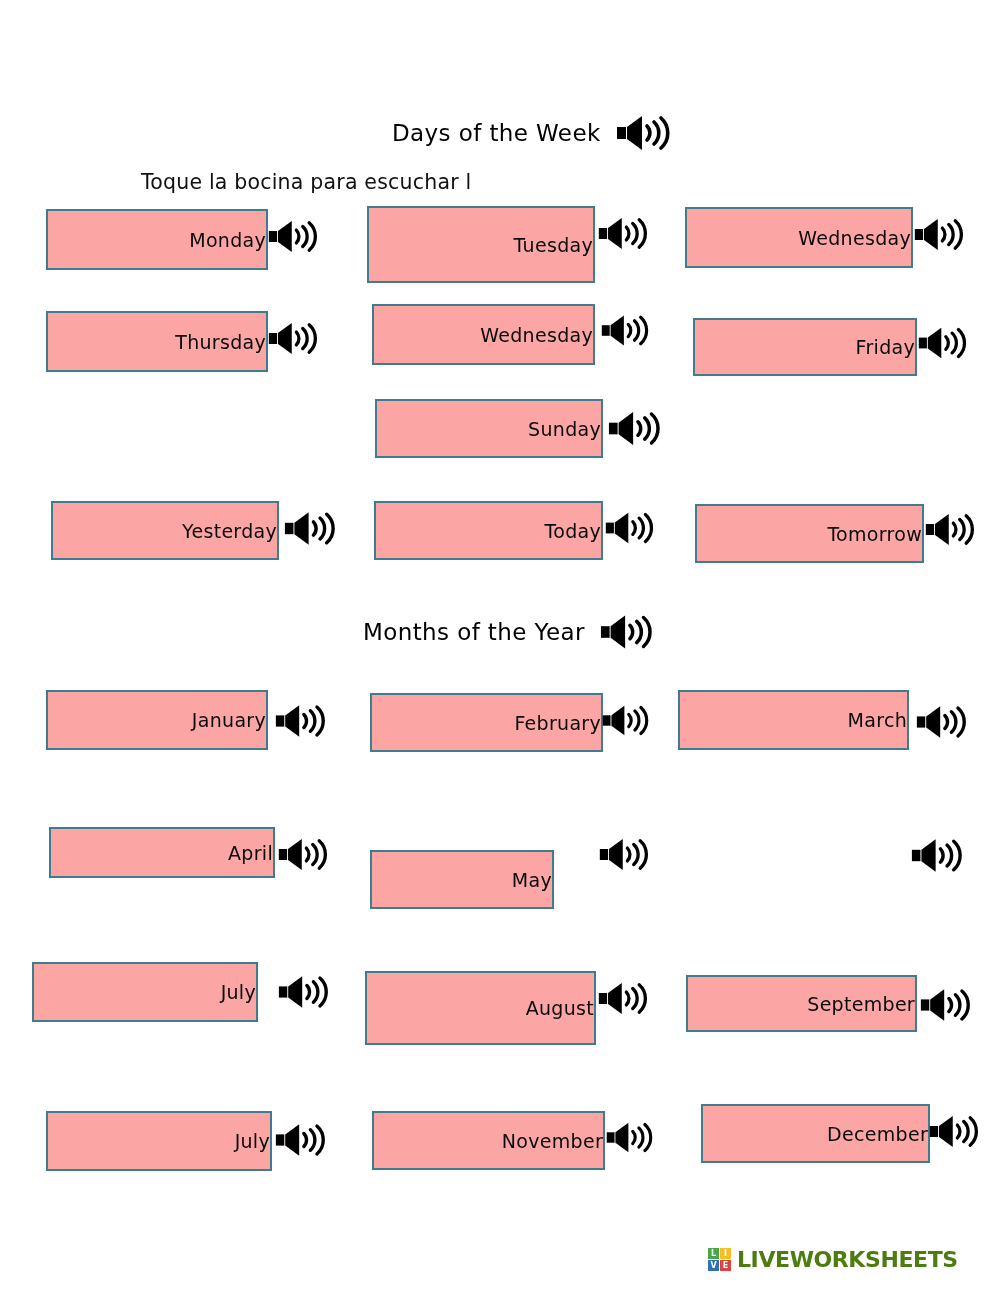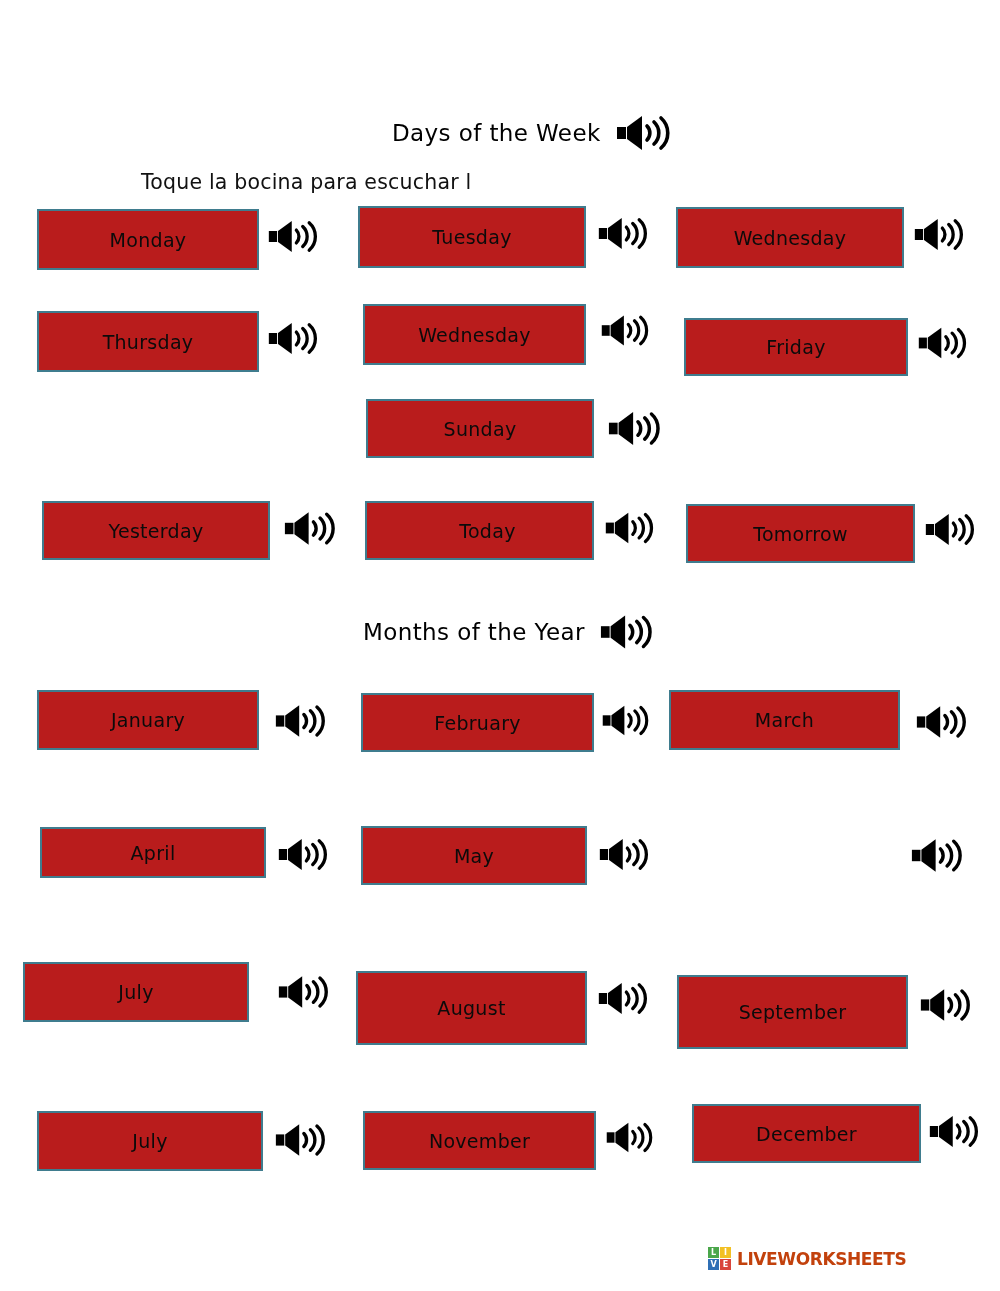--- a/index.html
+++ b/index.html
@@ -36,25 +36,26 @@
     font-family: "DejaVu Sans", sans-serif;
     font-size: 20.5px;
     letter-spacing: 0.2px;
     color: #111111;
     white-space: nowrap;
   }
 
   
   .chip {
     position: absolute;
-    background: #b91c1c;
+    background: #fca5a5;
     border: 2px solid #3f7c8e;
     display: flex;
     align-items: center;
-    justify-content: center;
+    justify-content: flex-end;
+    margin-left: 9px;
   }
   .chip .chip-label {
     font-family: "DejaVu Sans", sans-serif;
     font-size: 19px;
     color: #0b0b0b;
     letter-spacing: 0.3px;
     white-space: nowrap;
   }
 
   
@@ -83,23 +84,23 @@
     font-weight: bold;
     color: #ffffff;
     line-height: 1;
   }
   .t-l { background: #4aa64a; }
   .t-i { background: #f2c024; }
   .t-v { background: #2f6fb5; }
   .t-e { background: #d9453c; }
   #lw-word {
     font-family: "DejaVu Sans", sans-serif;
-    font-size: 17px;
+    font-size: 22px;
     font-weight: bold;
-    color: #c2410c;
+    color: #4d7c0f;
     letter-spacing: -0.4px;
   }
 </style>
 </head>
 <body>
 
 <div id="sheet">
 
   <div class="section-head" style="left:392px; top:113px;">
     <span class="head-text">Days of the Week</span>
@@ -122,21 +123,21 @@
   <span class="spk" style="left:267px; top:213px; width:55px; height:47px;">
     <svg viewBox="0 0 60 40">
         <rect x="2" y="14" width="9" height="12" fill="#000"></rect>
         <polygon points="12,14 27,3 27,37 12,26" fill="#000"></polygon>
         <path d="M32 13 A10 10 0 0 1 32 27" stroke="#000" stroke-width="3.6" fill="none" stroke-linecap="round"></path>
         <path d="M39 9 A15 15 0 0 1 39 31" stroke="#000" stroke-width="3.6" fill="none" stroke-linecap="round"></path>
         <path d="M46 5 A20 20 0 0 1 46 35" stroke="#000" stroke-width="3.6" fill="none" stroke-linecap="round"></path>
       </svg>
   </span>
 
-  <div class="chip" style="left:358px; top:206px; width:228px; height:62px;">
+  <div class="chip" style="left:358px; top:206px; width:228px; height:77px;">
     <span class="chip-label">Tuesday</span>
   </div>
   <span class="spk" style="left:597px; top:210px; width:55px; height:47px;">
     <svg viewBox="0 0 60 40">
         <rect x="2" y="14" width="9" height="12" fill="#000"></rect>
         <polygon points="12,14 27,3 27,37 12,26" fill="#000"></polygon>
         <path d="M32 13 A10 10 0 0 1 32 27" stroke="#000" stroke-width="3.6" fill="none" stroke-linecap="round"></path>
         <path d="M39 9 A15 15 0 0 1 39 31" stroke="#000" stroke-width="3.6" fill="none" stroke-linecap="round"></path>
         <path d="M46 5 A20 20 0 0 1 46 35" stroke="#000" stroke-width="3.6" fill="none" stroke-linecap="round"></path>
       </svg>
@@ -304,21 +305,21 @@
   <span class="spk" style="left:277px; top:831px; width:55px; height:47px;">
     <svg viewBox="0 0 60 40">
         <rect x="2" y="14" width="9" height="12" fill="#000"></rect>
         <polygon points="12,14 27,3 27,37 12,26" fill="#000"></polygon>
         <path d="M32 13 A10 10 0 0 1 32 27" stroke="#000" stroke-width="3.6" fill="none" stroke-linecap="round"></path>
         <path d="M39 9 A15 15 0 0 1 39 31" stroke="#000" stroke-width="3.6" fill="none" stroke-linecap="round"></path>
         <path d="M46 5 A20 20 0 0 1 46 35" stroke="#000" stroke-width="3.6" fill="none" stroke-linecap="round"></path>
       </svg>
   </span>
 
-  <div class="chip" style="left:361px; top:826px; width:226px; height:59px;">
+  <div class="chip" style="left:361px; top:850px; width:184px; height:59px;">
     <span class="chip-label">May</span>
   </div>
   <span class="spk" style="left:598px; top:831px; width:55px; height:47px;">
     <svg viewBox="0 0 60 40">
         <rect x="2" y="14" width="9" height="12" fill="#000"></rect>
         <polygon points="12,14 27,3 27,37 12,26" fill="#000"></polygon>
         <path d="M32 13 A10 10 0 0 1 32 27" stroke="#000" stroke-width="3.6" fill="none" stroke-linecap="round"></path>
         <path d="M39 9 A15 15 0 0 1 39 31" stroke="#000" stroke-width="3.6" fill="none" stroke-linecap="round"></path>
         <path d="M46 5 A20 20 0 0 1 46 35" stroke="#000" stroke-width="3.6" fill="none" stroke-linecap="round"></path>
       </svg>
@@ -353,21 +354,21 @@
   <span class="spk" style="left:597px; top:975px; width:55px; height:47px;">
     <svg viewBox="0 0 60 40">
         <rect x="2" y="14" width="9" height="12" fill="#000"></rect>
         <polygon points="12,14 27,3 27,37 12,26" fill="#000"></polygon>
         <path d="M32 13 A10 10 0 0 1 32 27" stroke="#000" stroke-width="3.6" fill="none" stroke-linecap="round"></path>
         <path d="M39 9 A15 15 0 0 1 39 31" stroke="#000" stroke-width="3.6" fill="none" stroke-linecap="round"></path>
         <path d="M46 5 A20 20 0 0 1 46 35" stroke="#000" stroke-width="3.6" fill="none" stroke-linecap="round"></path>
       </svg>
   </span>
 
-  <div class="chip" style="left:677px; top:975px; width:231px; height:74px;">
+  <div class="chip" style="left:677px; top:975px; width:231px; height:57px;">
     <span class="chip-label">September</span>
   </div>
   <span class="spk" style="left:919px; top:981px; width:56px; height:48px;">
     <svg viewBox="0 0 60 40">
         <rect x="2" y="14" width="9" height="12" fill="#000"></rect>
         <polygon points="12,14 27,3 27,37 12,26" fill="#000"></polygon>
         <path d="M32 13 A10 10 0 0 1 32 27" stroke="#000" stroke-width="3.6" fill="none" stroke-linecap="round"></path>
         <path d="M39 9 A15 15 0 0 1 39 31" stroke="#000" stroke-width="3.6" fill="none" stroke-linecap="round"></path>
         <path d="M46 5 A20 20 0 0 1 46 35" stroke="#000" stroke-width="3.6" fill="none" stroke-linecap="round"></path>
       </svg>

